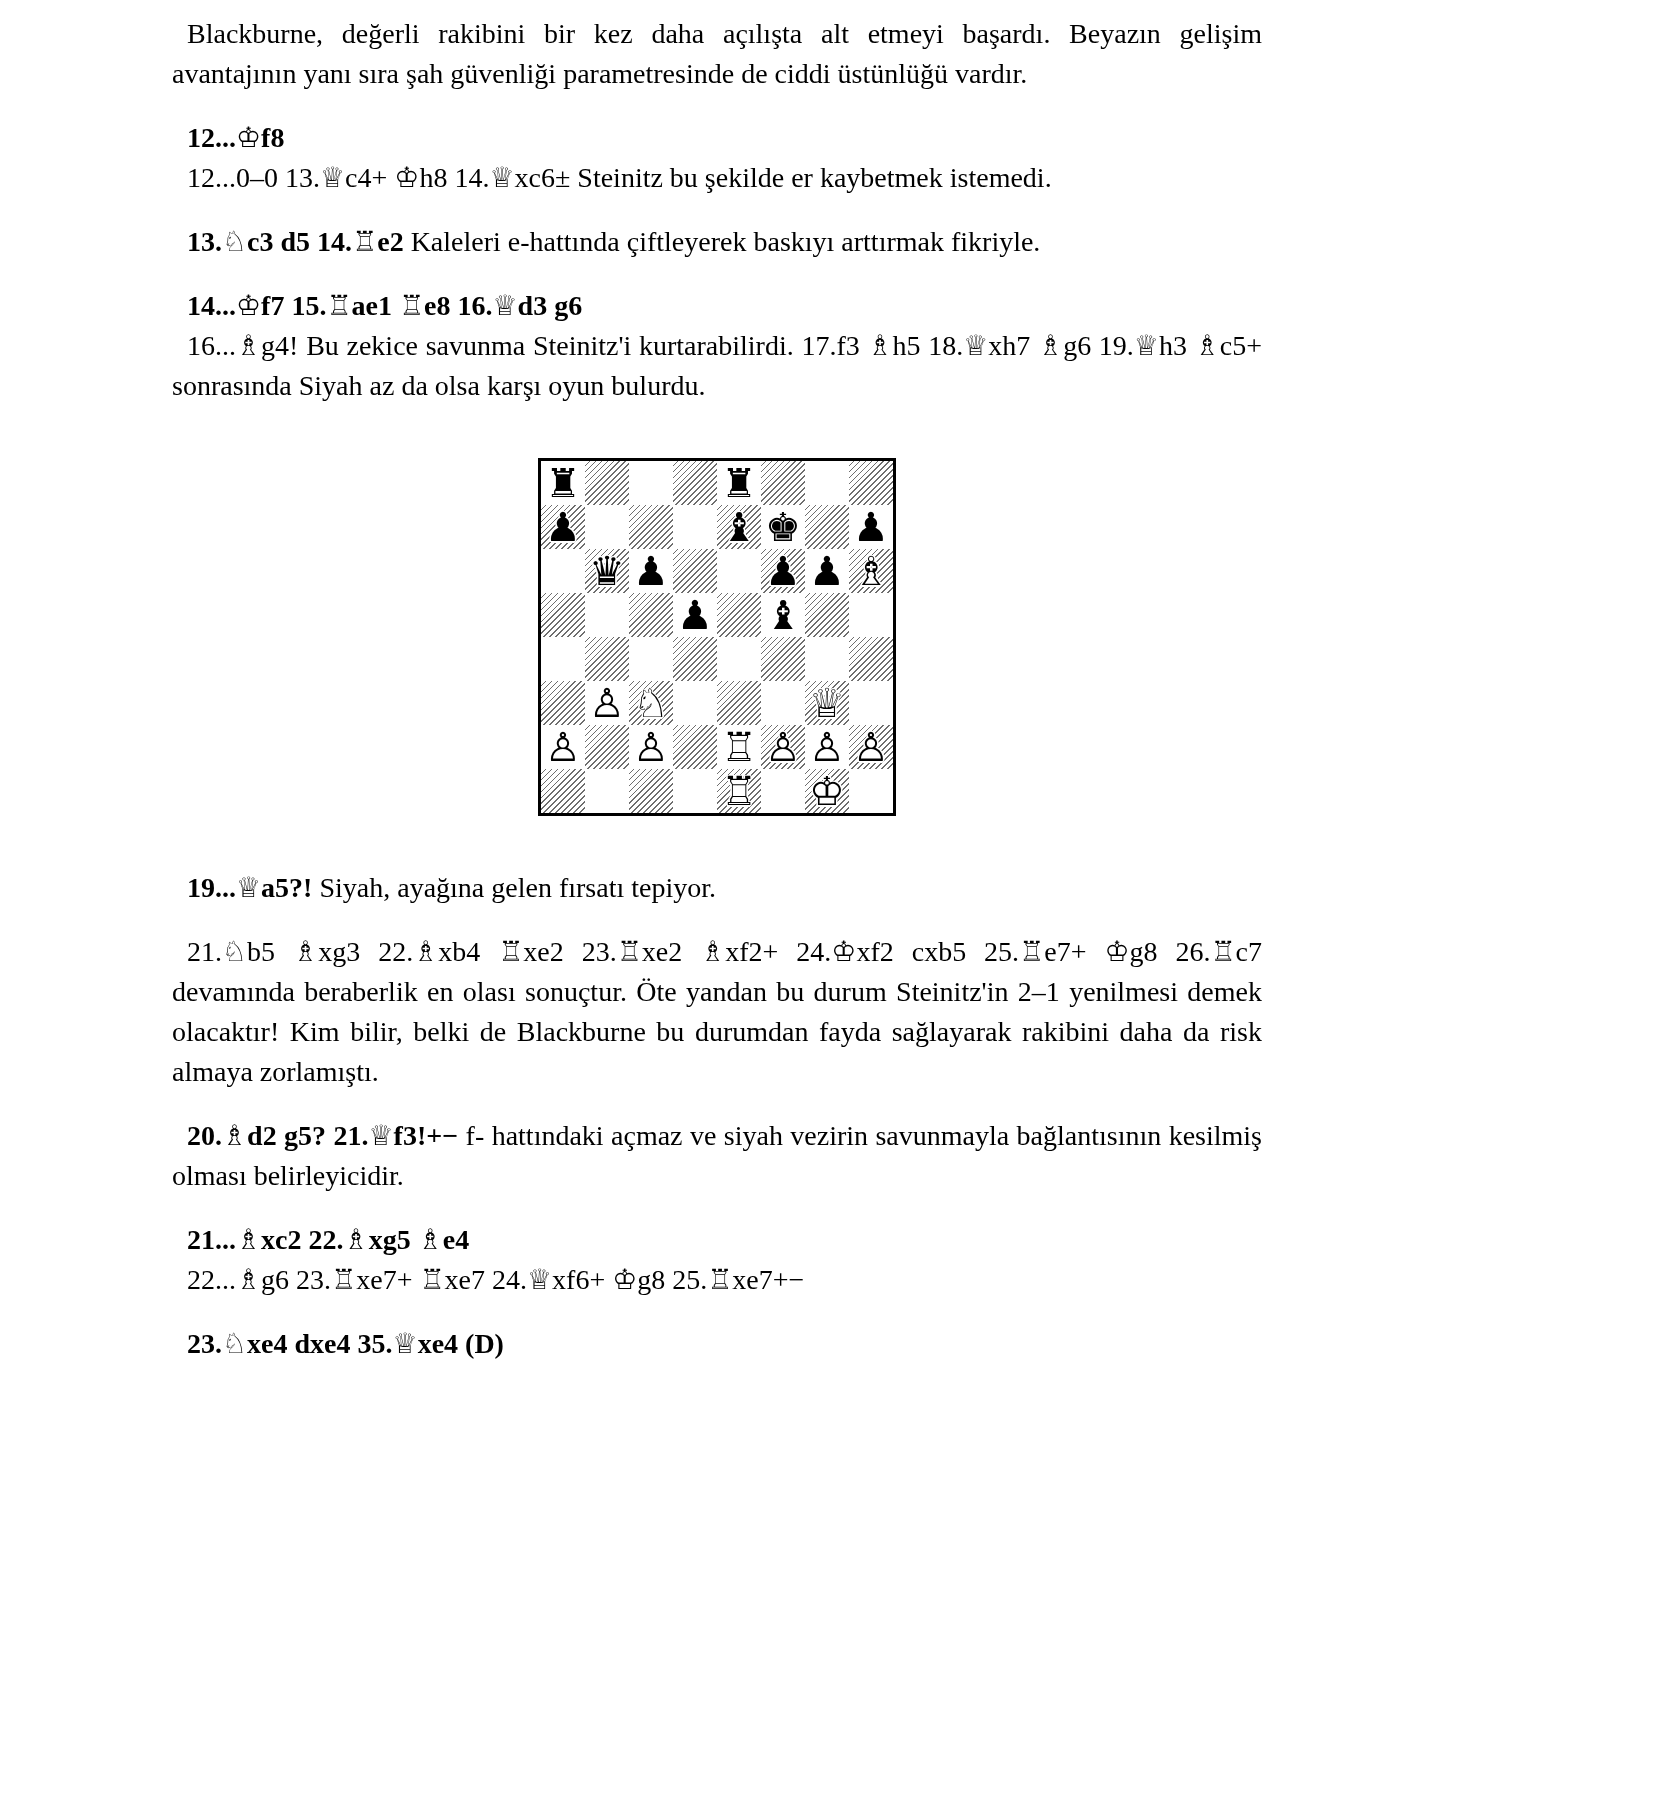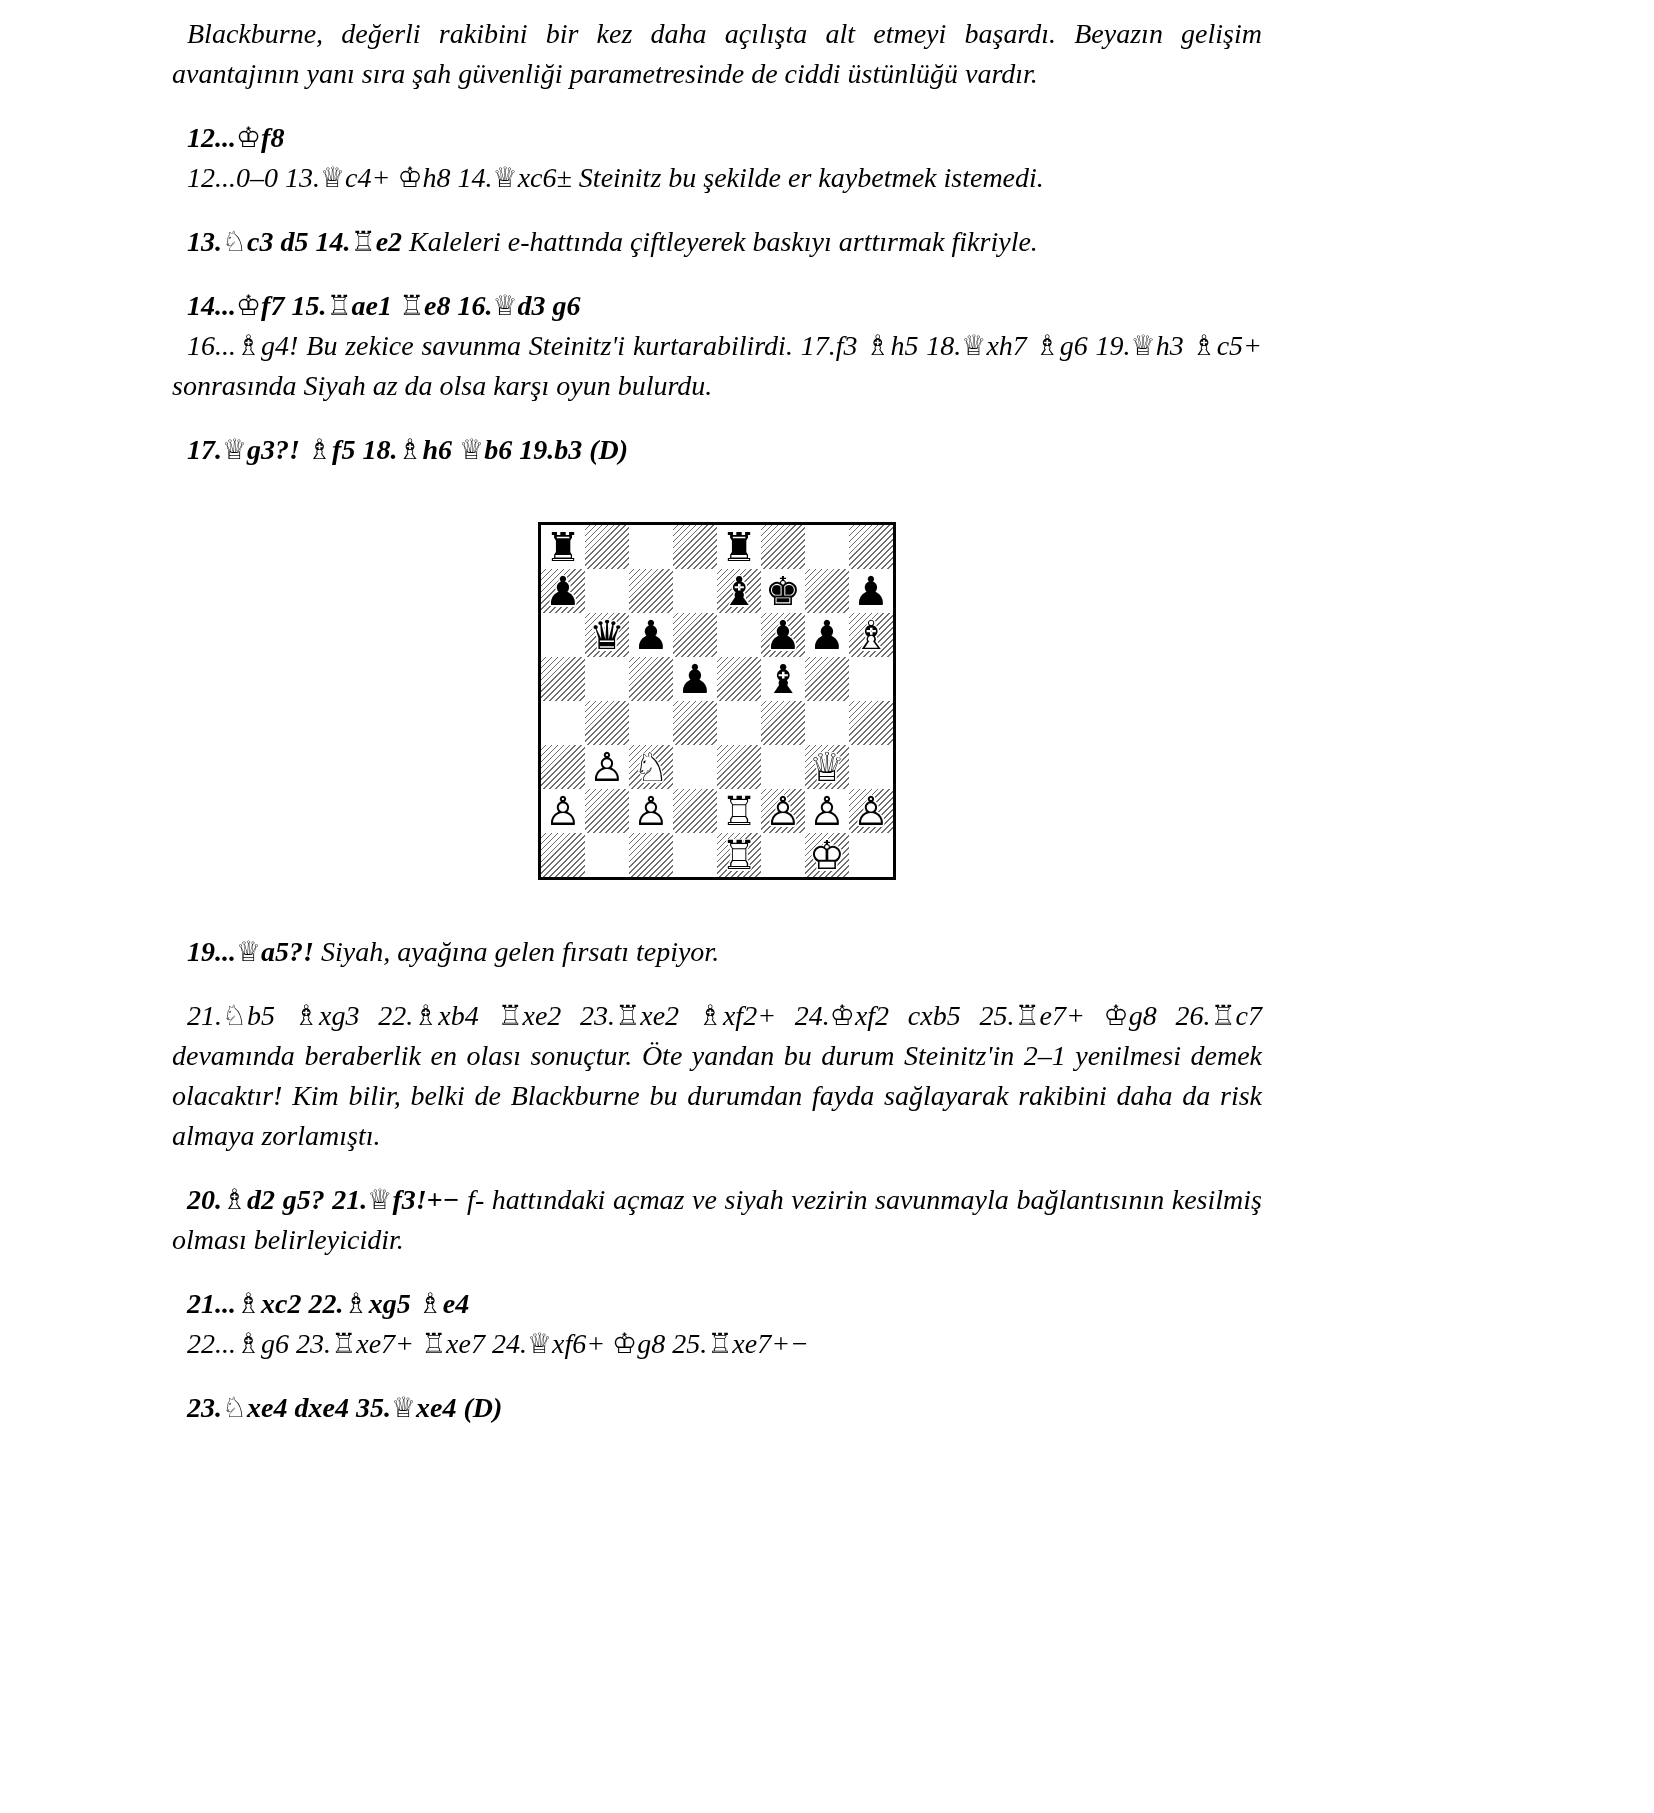--- a/index.html
+++ b/index.html
@@ -18,21 +18,20 @@
   .page {
     box-sizing: border-box;
     width: 1654px;
     height: 1813px;
     padding: 14px 392px 0 172px;
   }
   p {
     margin: 0;
     line-height: 40px;
     text-indent: 15px;
-    font-style: italic;
   }
   .just { text-align: justify; }
   .gap  { margin-top: 24px; }
   b, .bold { font-weight: bold; }
 
   
   .board-wrap {
     margin: 52px 0;
     display: flex;
     justify-content: center;
@@ -86,21 +85,20 @@
   <p class="just">Blackburne, değerli rakibini bir kez daha açılışta alt etmeyi başardı. Beyazın gelişim avantajının yanı sıra şah güvenliği parametresinde de ciddi üstünlüğü vardır.</p>
 
   <p class="bold gap">12...♔f8</p>
   <p>12...0–0 13.♕c4+ ♔h8 14.♕xc6± Steinitz bu şekilde er kaybetmek istemedi.</p>
 
   <p class="gap"><b>13.♘c3 d5 14.♖e2</b><span> Kaleleri e-hattında çiftleyerek baskıyı arttırmak fikriyle.</span></p>
 
   <p class="bold gap">14...♔f7 15.♖ae1 ♖e8 16.♕d3 g6</p>
   <p class="just">16...♗g4! Bu zekice savunma Steinitz'i kurtarabilirdi. 17.f3 ♗h5 18.♕xh7 ♗g6 19.♕h3 ♗c5+ sonrasında Siyah az da olsa karşı oyun bulurdu.</p>
 
-  <p class="bold gap">17.♕g3?! ♗f5 18.♗h6 ♕b6 19.b3 (D)</p>
 
   <div class="board-wrap">
     <div class="board" id="board">
         <div class="sq light">
           <span class="piece">
             <span class="pc under">♜</span>
             <span class="pc top">♜</span>
           </span>
         </div>
         <div class="sq dark"></div>

